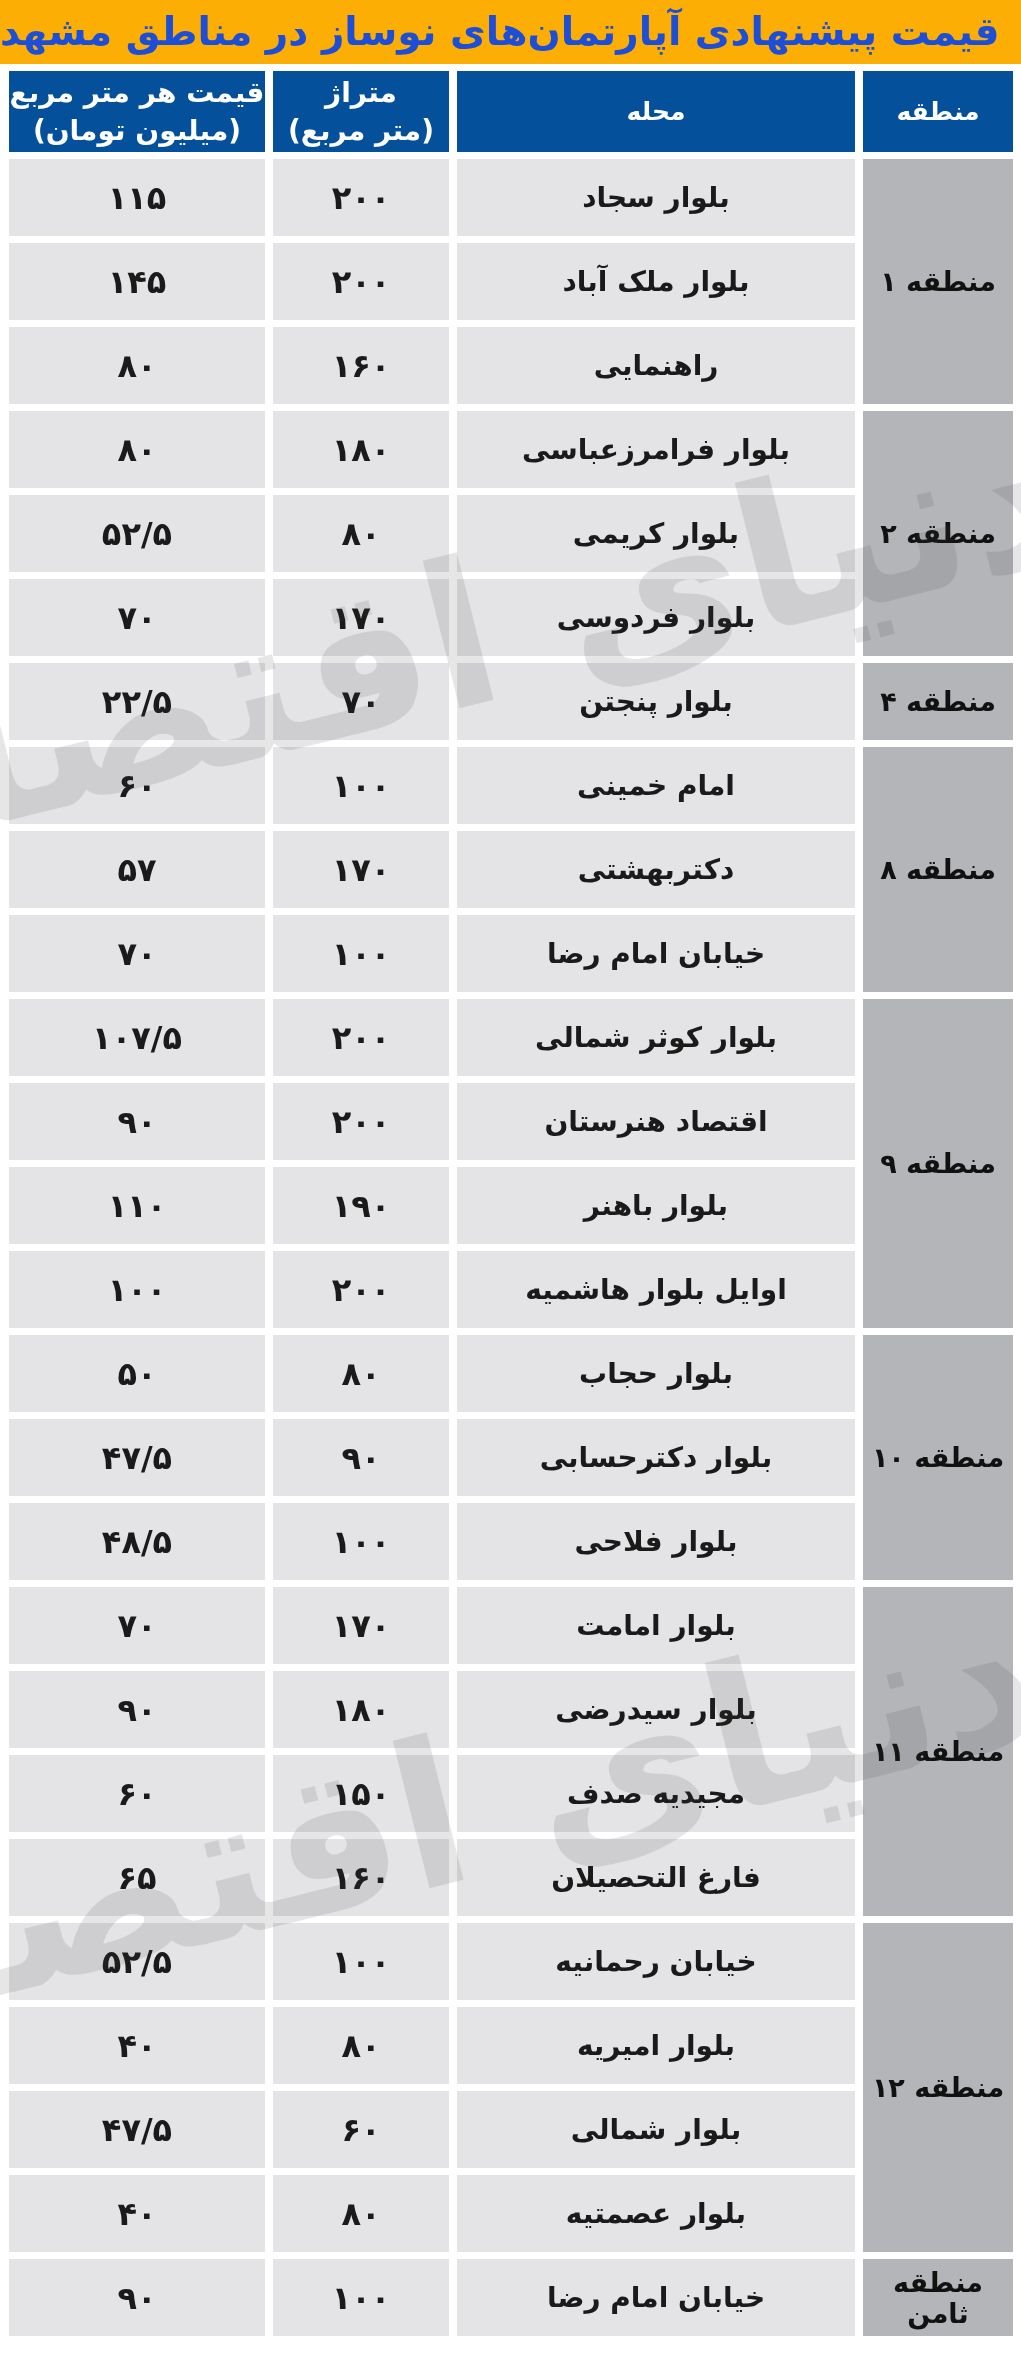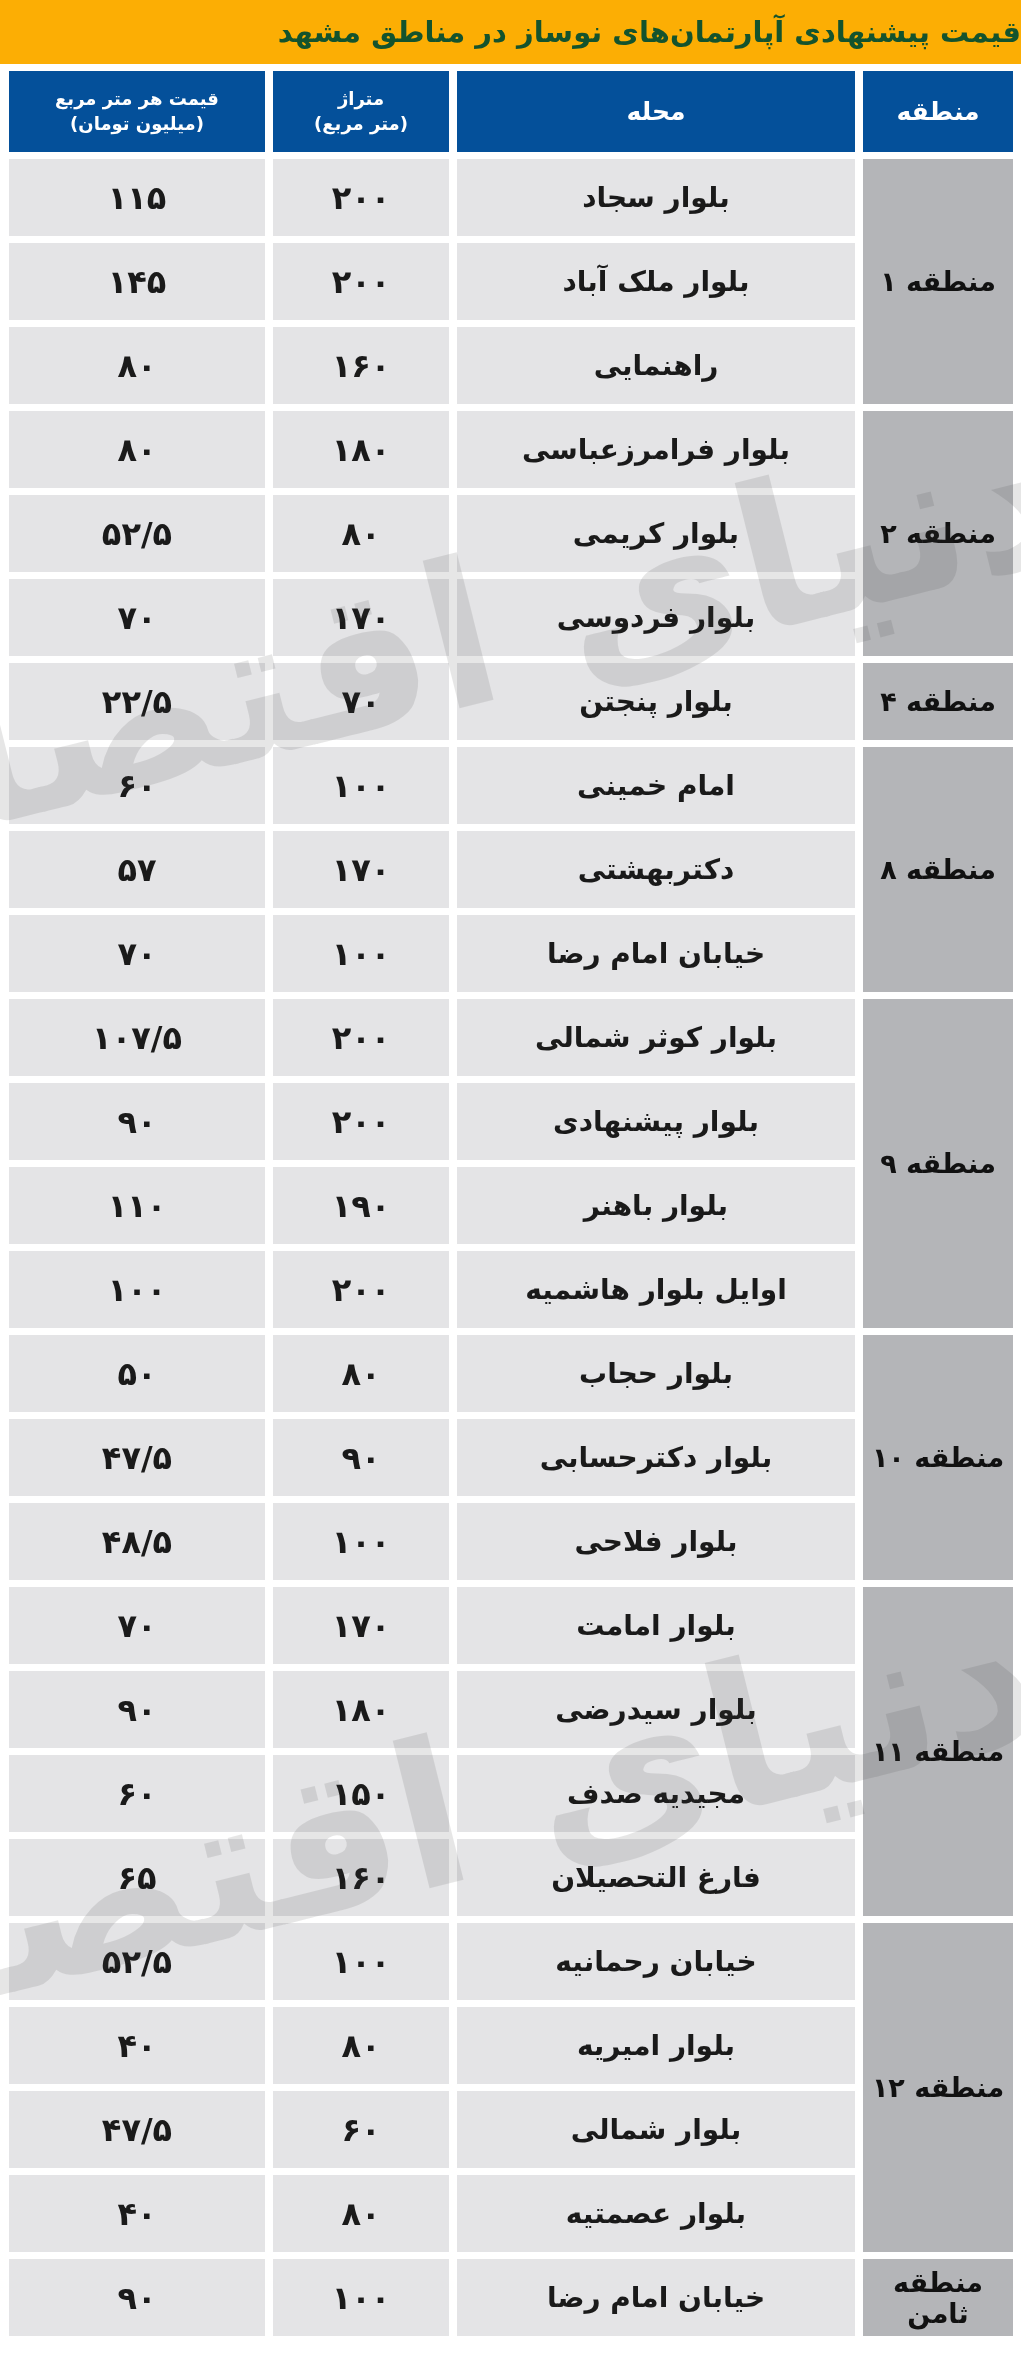--- a/index.html
+++ b/index.html
@@ -7,24 +7,24 @@
     width: 1021px;
     background: #ffffff;
     font-family: "DejaVu Sans", sans-serif;
   }
   body { position: relative; height: 2355px; overflow: hidden; }
 
   .title-bar {
     width: 1021px;
     height: 64px;
     background: var(--title-bg, #FCAE04);
-    color: #14532d;
-    font-size: 29px;
-    font-weight: bold;
-    text-align: right;
+    color: #1d4ed8;
+    font-size: 39px;
+    font-weight: bold;
+    text-align: left;
     line-height: 64px;
     white-space: nowrap;
   }
 
   table.price-table {
     width: 1020px;
     border-collapse: separate;
     border-spacing: 8px 7px;
     table-layout: fixed;
     direction: rtl;
@@ -37,21 +37,21 @@
   th {
     background: var(--header-bg, #04509A);
     color: #ffffff;
     font-weight: bold;
     height: 81px;
     font-size: 25px;
     text-align: center;
     vertical-align: middle;
     line-height: 1.35;
   }
-  th .sub { display: block; font-size: 18px; }
+  th .sub { display: block; font-size: 28px; }
 
   td {
     height: 77px;
     text-align: center;
     vertical-align: middle;
     color: #1a1a1a;
     font-weight: bold;
   }
   td.neighborhood-cell, td.area-cell, td.price-cell {
     background: var(--cell-bg, #E4E4E6);
@@ -164,21 +164,21 @@
         <td class="area-cell">۱۰۰</td>
         <td class="price-cell">۷۰</td>
       </tr>
       <tr>
         <td class="region-cell" rowspan="4">منطقه ۹</td>
         <td class="neighborhood-cell">بلوار کوثر شمالی</td>
         <td class="area-cell">۲۰۰</td>
         <td class="price-cell">۱۰۷/۵</td>
       </tr>
       <tr>
-        <td class="neighborhood-cell">بلوار پیشنهادی</td>
+        <td class="neighborhood-cell">اقتصاد هنرستان</td>
         <td class="area-cell">۲۰۰</td>
         <td class="price-cell">۹۰</td>
       </tr>
       <tr>
         <td class="neighborhood-cell">بلوار باهنر</td>
         <td class="area-cell">۱۹۰</td>
         <td class="price-cell">۱۱۰</td>
       </tr>
       <tr>
         <td class="neighborhood-cell">اوایل بلوار هاشمیه</td>

